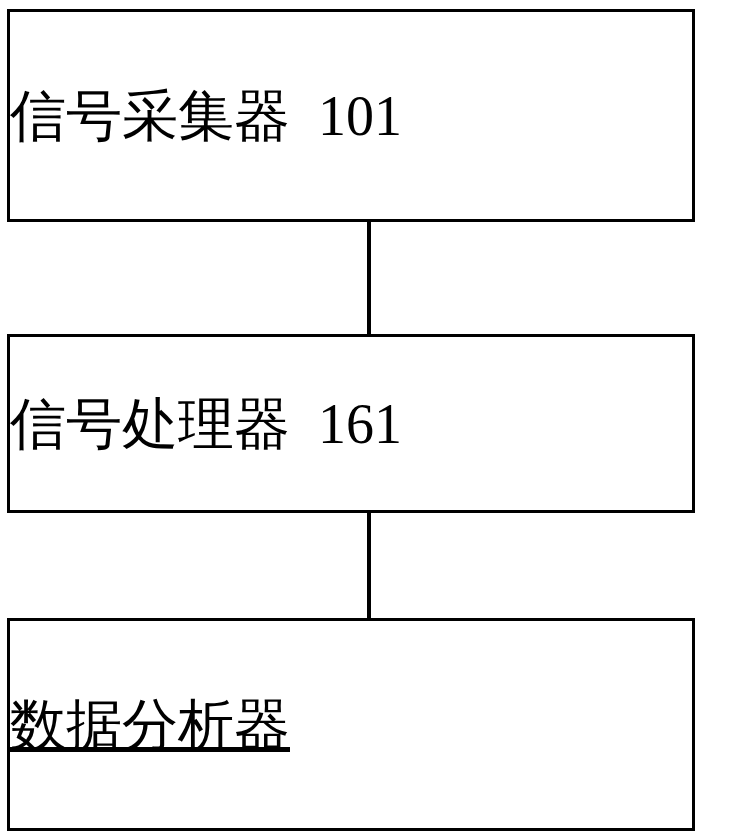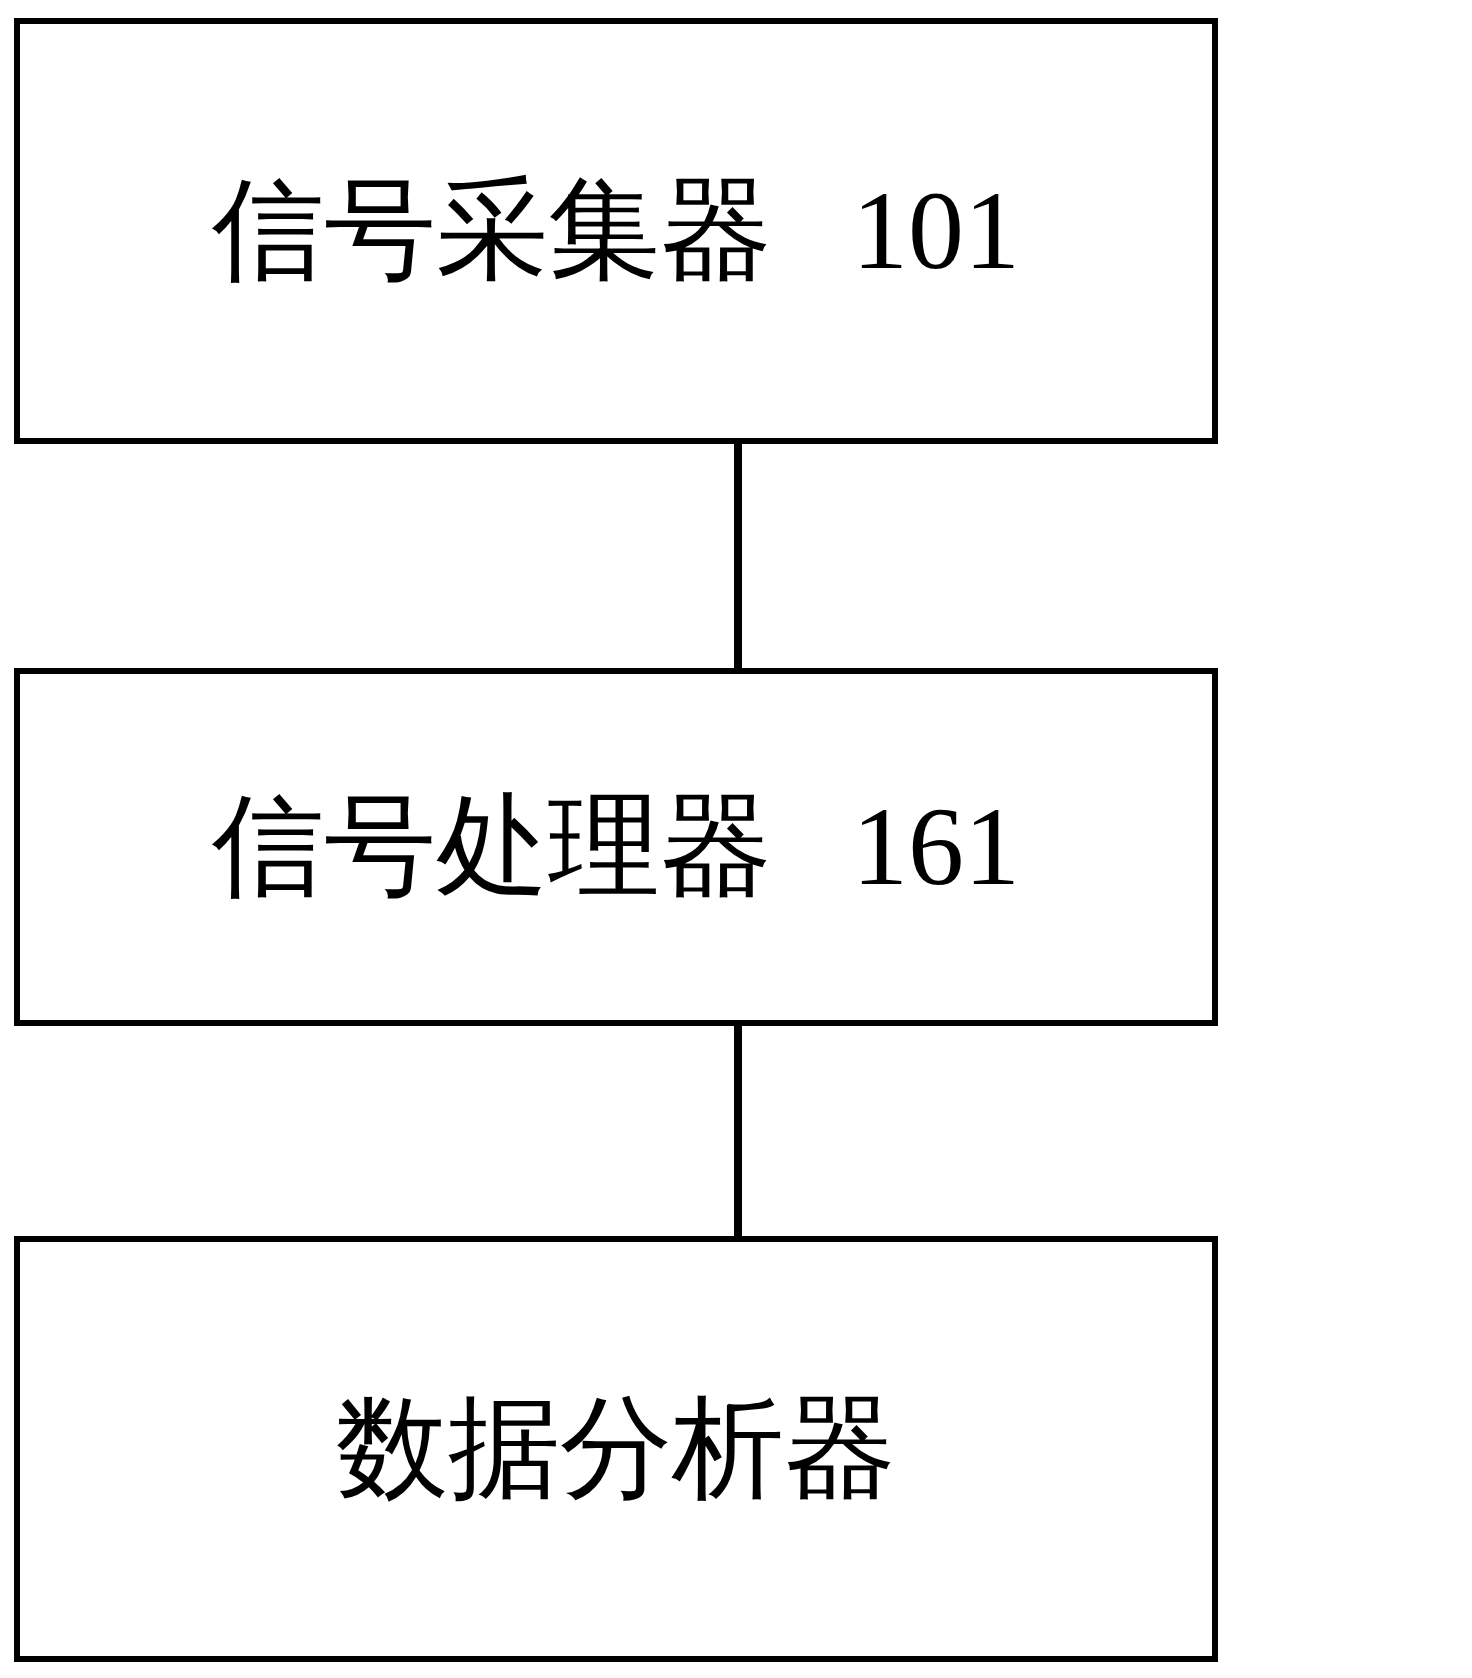--- a/index.html
+++ b/index.html
@@ -14,50 +14,50 @@
     font-family: "Liberation Serif", "DejaVu Serif", serif;
     overflow: hidden;
   }
   .diagram {
     position: absolute;
     inset: 0;
   }
   .block {
     position: absolute;
     left: 7px;
-    width: 602px;
+    width: 688px;
     box-sizing: border-box;
     border: 3px solid #000000;
     background: #ffffff;
     display: flex;
     align-items: center;
-    justify-content: center;
+    justify-content: flex-start;
   }
   .block-text {
     font-size: 56px;
     line-height: 1;
     color: #000000;
     white-space: nowrap;
     display: flex;
     align-items: baseline;
   }
   .block-code {
-    margin-left: 40px;
+    margin-left: 28px;
   }
   .connector {
     position: absolute;
     left: 367px;
     width: 4px;
     background: #000000;
   }
   #block-1 { top: 9px;   height: 213px; }
   #connector-1 { top: 222px; height: 112px; }
   #block-2 { top: 334px; height: 179px; font-family: Liberation Serif, serif; }
   #connector-2 { top: 513px; height: 105px; }
-  #block-3 { top: 618px; height: 213px; }
+  #block-3 { top: 618px; height: 213px; text-decoration: underline; }
 </style>
 </head>
 <body>
 
 <div class="diagram">
 
   <div class="block" id="block-1">
     <div class="block-text">
       <span>信号采集器</span>
       <span class="block-code">101</span>

